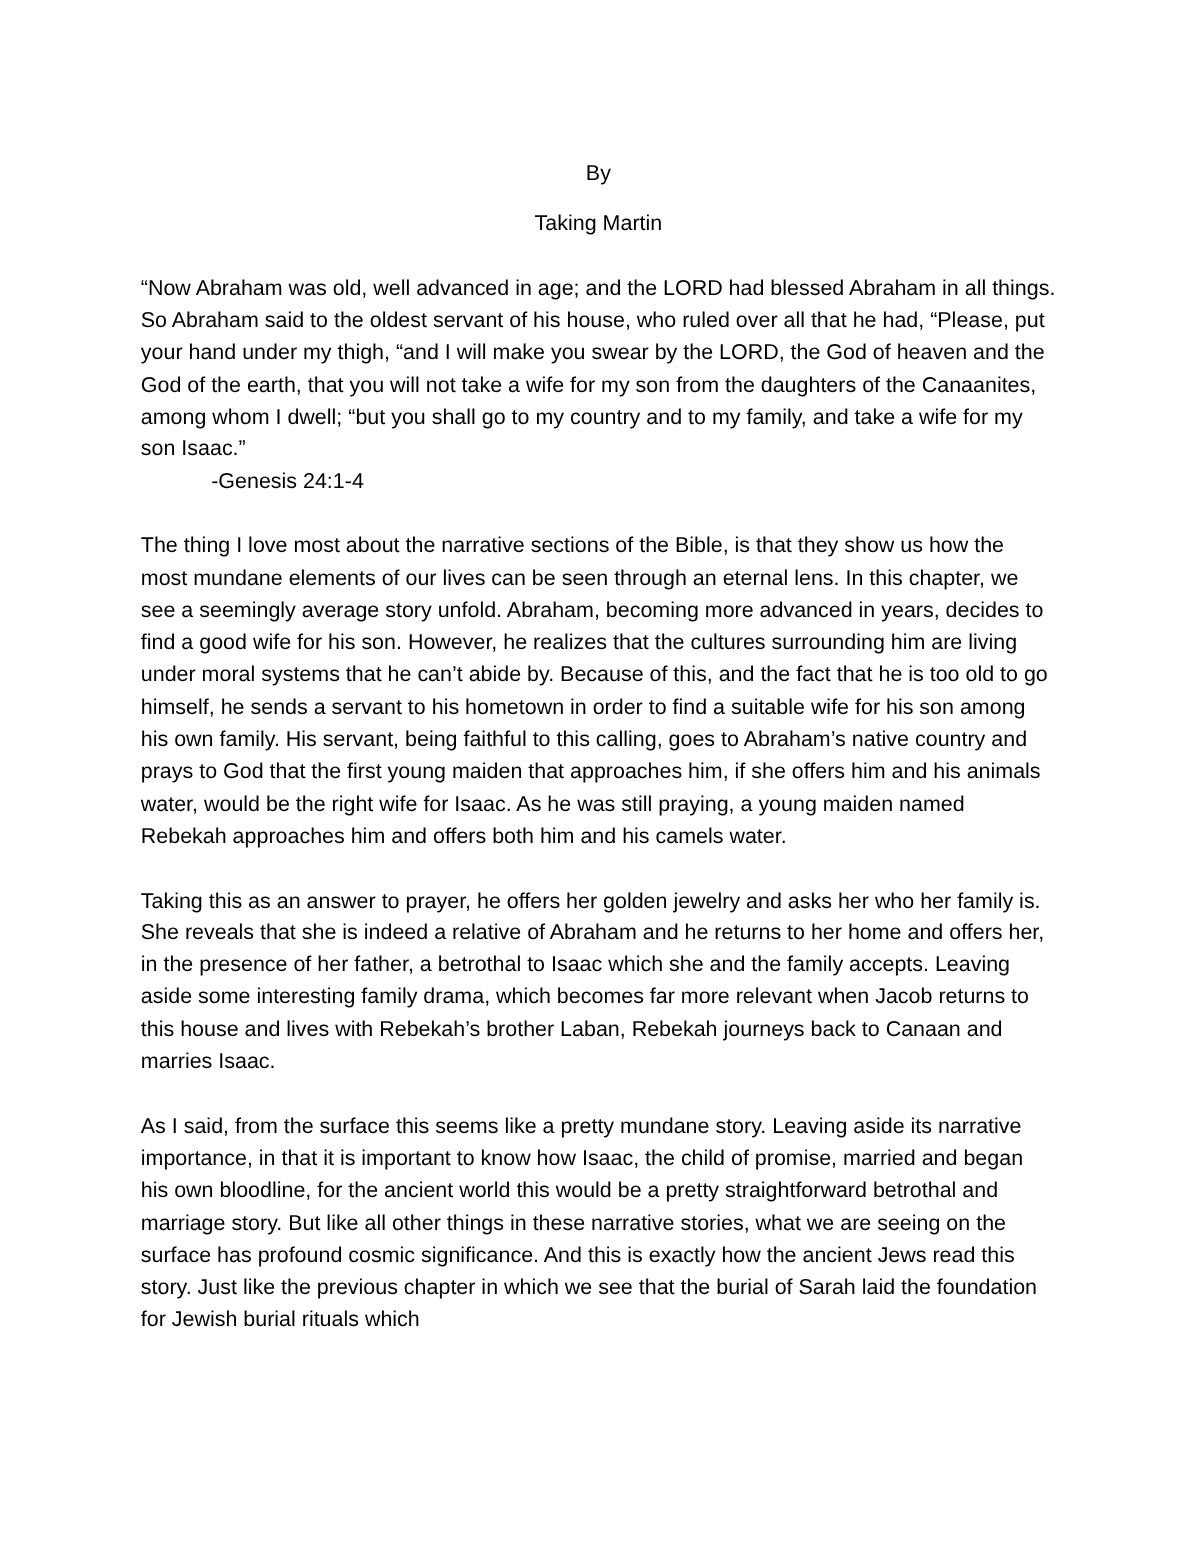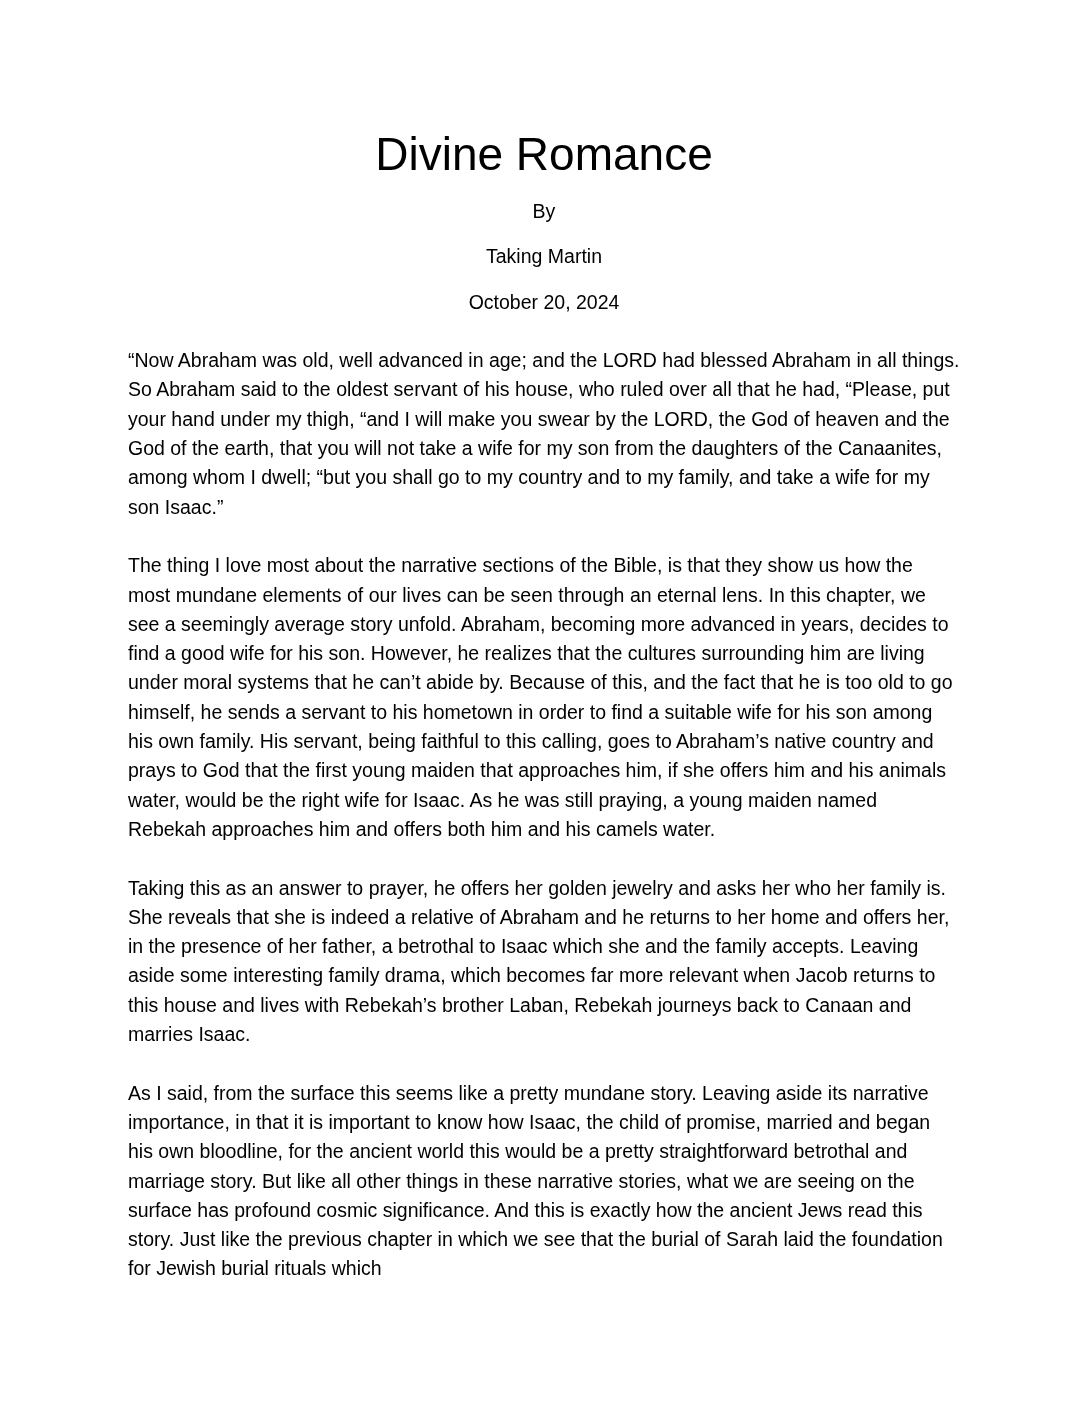--- a/index.html
+++ b/index.html
@@ -47,30 +47,29 @@
   }
   .body-paragraph {
     margin: 0 0 29.3px 0;
   }
 </style>
 </head>
 <body>
 
 <div class="page">
 
-  <h1 class="doc-title">Divine Romance</h1>
 
   <div class="subtitle-block">
     <p class="subtitle-line">By</p>
     <p class="subtitle-line">Taking Martin</p>
-    <p class="subtitle-line">October 20, 2024</p>
   </div>
 
   <div class="epigraph">
     <p class="epigraph-quote">“Now Abraham was old, well advanced in age; and the LORD had blessed Abraham in all things. So Abraham said to the oldest servant of his house, who ruled over all that he had, “Please, put your hand under my thigh, “and I will make you swear by the LORD, the God of heaven and the God of the earth, that you will not take a wife for my son from the daughters of the Canaanites, among whom I dwell; “but you shall go to my country and to my family, and take a wife for my son Isaac.”</p>
+    <p class="epigraph-attribution">-Genesis 24:1-4</p>
   </div>
 
   <p class="body-paragraph">The thing I love most about the narrative sections of the Bible, is that they show us how the most mundane elements of our lives can be seen through an eternal lens. In this chapter, we see a seemingly average story unfold. Abraham, becoming more advanced in years, decides to find a good wife for his son. However, he realizes that the cultures surrounding him are living under moral systems that he can’t abide by. Because of this, and the fact that he is too old to go himself, he sends a servant to his hometown in order to find a suitable wife for his son among his own family. His servant, being faithful to this calling, goes to Abraham’s native country and prays to God that the first young maiden that approaches him, if she offers him and his animals water, would be the right wife for Isaac. As he was still praying, a young maiden named Rebekah approaches him and offers both him and his camels water.</p>
 
   <p class="body-paragraph">Taking this as an answer to prayer, he offers her golden jewelry and asks her who her family is. She reveals that she is indeed a relative of Abraham and he returns to her home and offers her, in the presence of her father, a betrothal to Isaac which she and the family accepts. Leaving aside some interesting family drama, which becomes far more relevant when Jacob returns to this house and lives with Rebekah’s brother Laban, Rebekah journeys back to Canaan and marries Isaac.</p>
 
   <p class="body-paragraph">As I said, from the surface this seems like a pretty mundane story. Leaving aside its narrative importance, in that it is important to know how Isaac, the child of promise, married and began his own bloodline, for the ancient world this would be a pretty straightforward betrothal and marriage story. But like all other things in these narrative stories, what we are seeing on the surface has profound cosmic significance. And this is exactly how the ancient Jews read this story. Just like the previous chapter in which we see that the burial of Sarah laid the foundation for Jewish burial rituals which</p>
 
 </div>
 

